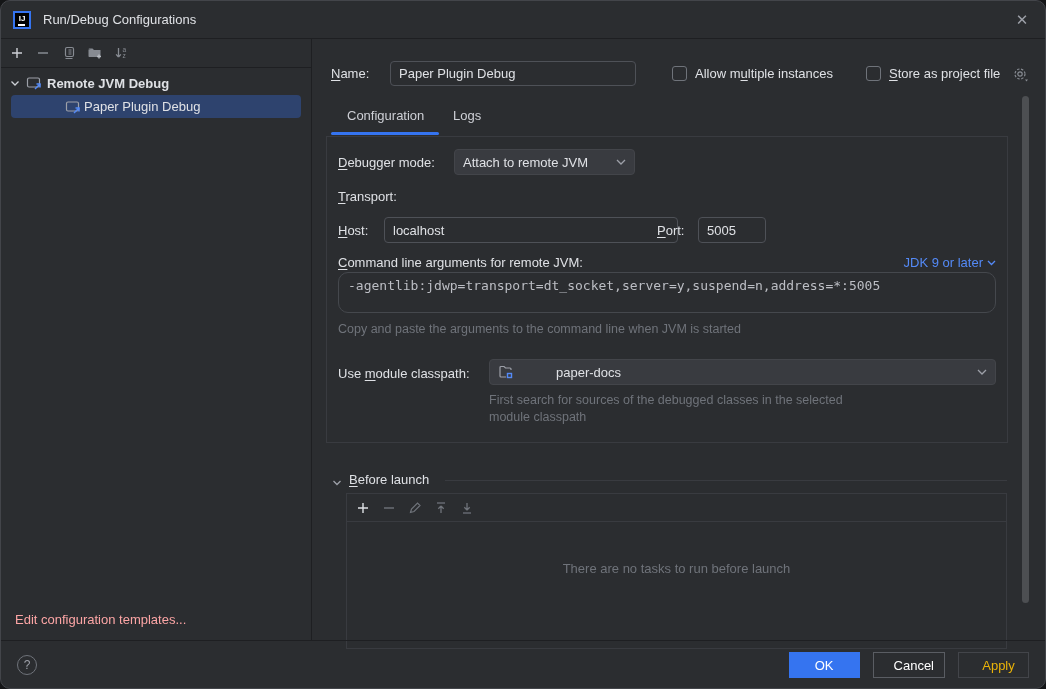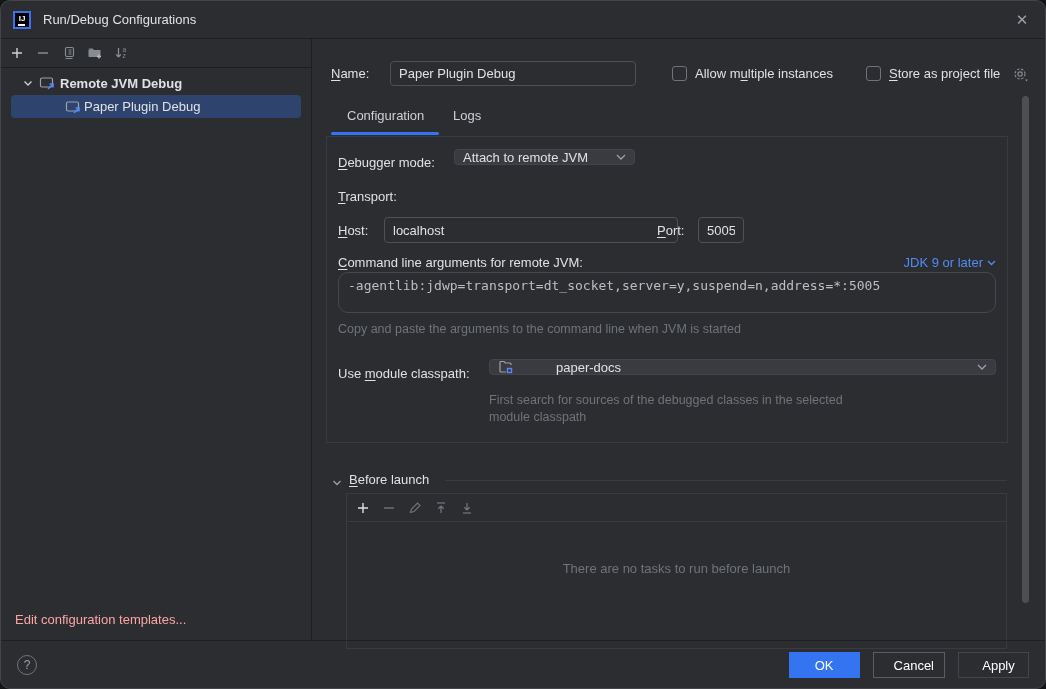--- a/index.html
+++ b/index.html
@@ -13,52 +13,52 @@
   .app-logo .ij { color:#fff; font-size:8px; font-weight:bold; letter-spacing:0; line-height:8px; }
   .app-logo .bar { width:7px; height:2px; background:#fff; margin-top:1px; margin-right:4px; align-self:flex-end; }
   .window-title { position:absolute; left:42px; top:11px; font-size:13px; color:#DFE1E5; }
   .close-btn { position:absolute; right:12px; top:8px; width:22px; height:22px; display:flex; align-items:center; justify-content:center; color:#9DA0A8; font-size:15px; cursor:pointer; }
 
   
   .sidebar { position:absolute; top:38px; left:0; width:311px; bottom:48px; border-right:1px solid #1E1F22; }
   .side-toolbar { height:29px; border-bottom:1px solid #1E1F22; display:flex; align-items:center; padding-left:8px; gap:10px; }
   .tb-icon { width:16px; height:16px; display:flex; align-items:center; justify-content:center; cursor:pointer; }
   .tree { padding-top:4px; }
-  .tree-group { height:22px; display:flex; align-items:center; padding-left:20px; gap:4px; cursor:pointer; }
+  .tree-group { height:22px; display:flex; align-items:center; padding-left:7px; gap:4px; cursor:pointer; }
   .tree-group-label { font-weight:bold; color:#DFE1E5; }
   .tree-item { margin:1px 10px 0; height:23px; background:#2E436E; border-radius:4px; display:flex; align-items:center; padding-left:54px; gap:2px; cursor:pointer; }
   .edit-templates { position:absolute; left:14px; bottom:13px; color:#fca5a5; cursor:pointer; }
 
   
   .footer { position:absolute; left:0; right:0; bottom:0; height:48px; border-top:1px solid #1E1F22; }
   .help-circle { position:absolute; left:16px; top:14px; width:20px; height:20px; border:1px solid #6F737A; border-radius:50%; color:#9DA0A8; font-size:12px; display:flex; align-items:center; justify-content:center; cursor:pointer; }
   .footer-buttons { position:absolute; right:16px; top:11px; display:flex; gap:13px; }
   .btn { min-width:71px; height:26px; border-radius:0; display:flex; align-items:center; justify-content:center; font-size:13px; cursor:pointer; padding:0 10px; }
   .btn-primary { background:#3574F0; color:#FFFFFF; }
   .btn-secondary { background:transparent; border:1px solid #5A5D63; color:#ffffff;padding-left:20px; }
-  .btn-disabled { background:transparent; border:1px solid #43454A; color:#ffffff; cursor:default;padding-left:20px; }
+  .btn-disabled { background:transparent; border:1px solid #43454A; color:#eab308; cursor:default;padding-left:20px; }
 
   
   .main { position:absolute; left:312px; top:38px; width:734px; bottom:48px; }
   .field-label { color:#DFE1E5; }
   .name-label { position:absolute; left:18px; top:27px; }
   .name-input { position:absolute; left:77px; top:22px; width:246px; height:25px; background:transparent; border:1px solid #4E5157; border-radius:4px; color:#DFE1E5; font-size:13px; font-family:"Liberation Sans",sans-serif; padding:0 8px; }
   .checkbox-row { position:absolute; top:27px; display:flex; align-items:center; gap:8px; cursor:pointer; }
   .cb-multiple { left:359px; } .cb-store { left:553px; }
   .checkbox-box { width:15px; height:15px; border:1.5px solid #6F737A; border-radius:3px; background:transparent; }
   .gear-wrap { position:absolute; left:699px; top:27px; width:18px; height:16px; cursor:pointer; }
 
   .tabs { position:absolute; left:0; top:69px; }
   .tab { position:absolute; top:0; color:#CED0D6; cursor:pointer; }
   .tab-config { left:34px; } .tab-logs { left:140px; }
   .tab-indicator { position:absolute; left:18px; top:93px; width:108px; height:3px; border-radius:2px; background:#3574F0; }
 
   .form-panel { position:absolute; left:13px; top:97px; width:682px; height:307px; border:1px solid #393B40; }
   .fp-label { position:absolute; color:#DFE1E5; }
-  .combo { position:absolute; display:flex; align-items:center; gap:6px; background:#393B40; border:1px solid #43454A; border-radius:4px; padding:0 8px; height:16px; color:#DFE1E5; cursor:pointer; }
+  .combo { position:absolute; display:flex; align-items:center; gap:6px; background:#393B40; border:1px solid #43454A; border-radius:4px; padding:0 8px; height:26px; color:#DFE1E5; cursor:pointer; }
   .combo .chev { margin-left:auto; }
   .text-input { position:absolute; background:transparent; border:1px solid #4E5157; border-radius:4px; color:#DFE1E5; font-size:13px; font-family:"Liberation Sans",sans-serif; padding:0 8px; height:26px; }
   .jdk-link { position:absolute; right:11px; top:118px; color:#548AF7; display:flex; align-items:center; gap:4px; cursor:pointer; }
   .args-box { position:absolute; left:11px; right:11px; top:135px; height:41px; border:1px solid #45484D; border-radius:10px; padding:5px 9px; font-family:"DejaVu Sans Mono", monospace; font-size:13px; color:#BCBEC4; overflow:hidden; white-space:nowrap; }
   .hint { position:absolute; color:#6F737A; font-size:12.5px; }
 
   .bl-chevron { position:absolute; left:17px; top:437px; cursor:pointer; }
   .bl-label { position:absolute; left:36px; top:433px; }
   .bl-divider { position:absolute; left:132px; right:40px; top:441px; height:1px; background:#393B40; }
   .bl-box { position:absolute; left:33px; top:454px; width:661px; height:156px; border:1px solid #393B40; }
@@ -185,21 +185,21 @@
               <path d="M1 1l4 4 4-4" fill="none" stroke="#9DA0A8" stroke-width="1.3"></path>
             </svg>
         </span>
       </div>
 
       <span class="fp-label" style="left:11px; top:52px;"><u>T</u>ransport:</span>
 
       <span class="fp-label" style="left:11px; top:86px;"><u>H</u>ost:</span>
       <input class="text-input" style="left: 57px; top: 80px; width: 294px;" type="text" value="localhost">
       <span class="fp-label" style="left:330px; top:86px;"><u>P</u>ort:</span>
-      <input class="text-input" style="left: 371px; top: 80px; width: 46px;" type="text" value="5005">
+      <input class="text-input" style="left: 371px; top: 80px; width: 68px;" type="text" value="5005">
 
       <span class="fp-label" style="left:11px; top:118px;"><u>C</u>ommand line arguments for remote JVM:</span>
       <div class="jdk-link">
         <span>JDK 9 or later</span>
         <span>
           <svg width="9" height="6" viewBox="0 0 9 6">
               <path d="M1 1l3.5 3.5L8 1" fill="none" stroke="#548AF7" stroke-width="1.3"></path>
             </svg>
         </span>
       </div>

